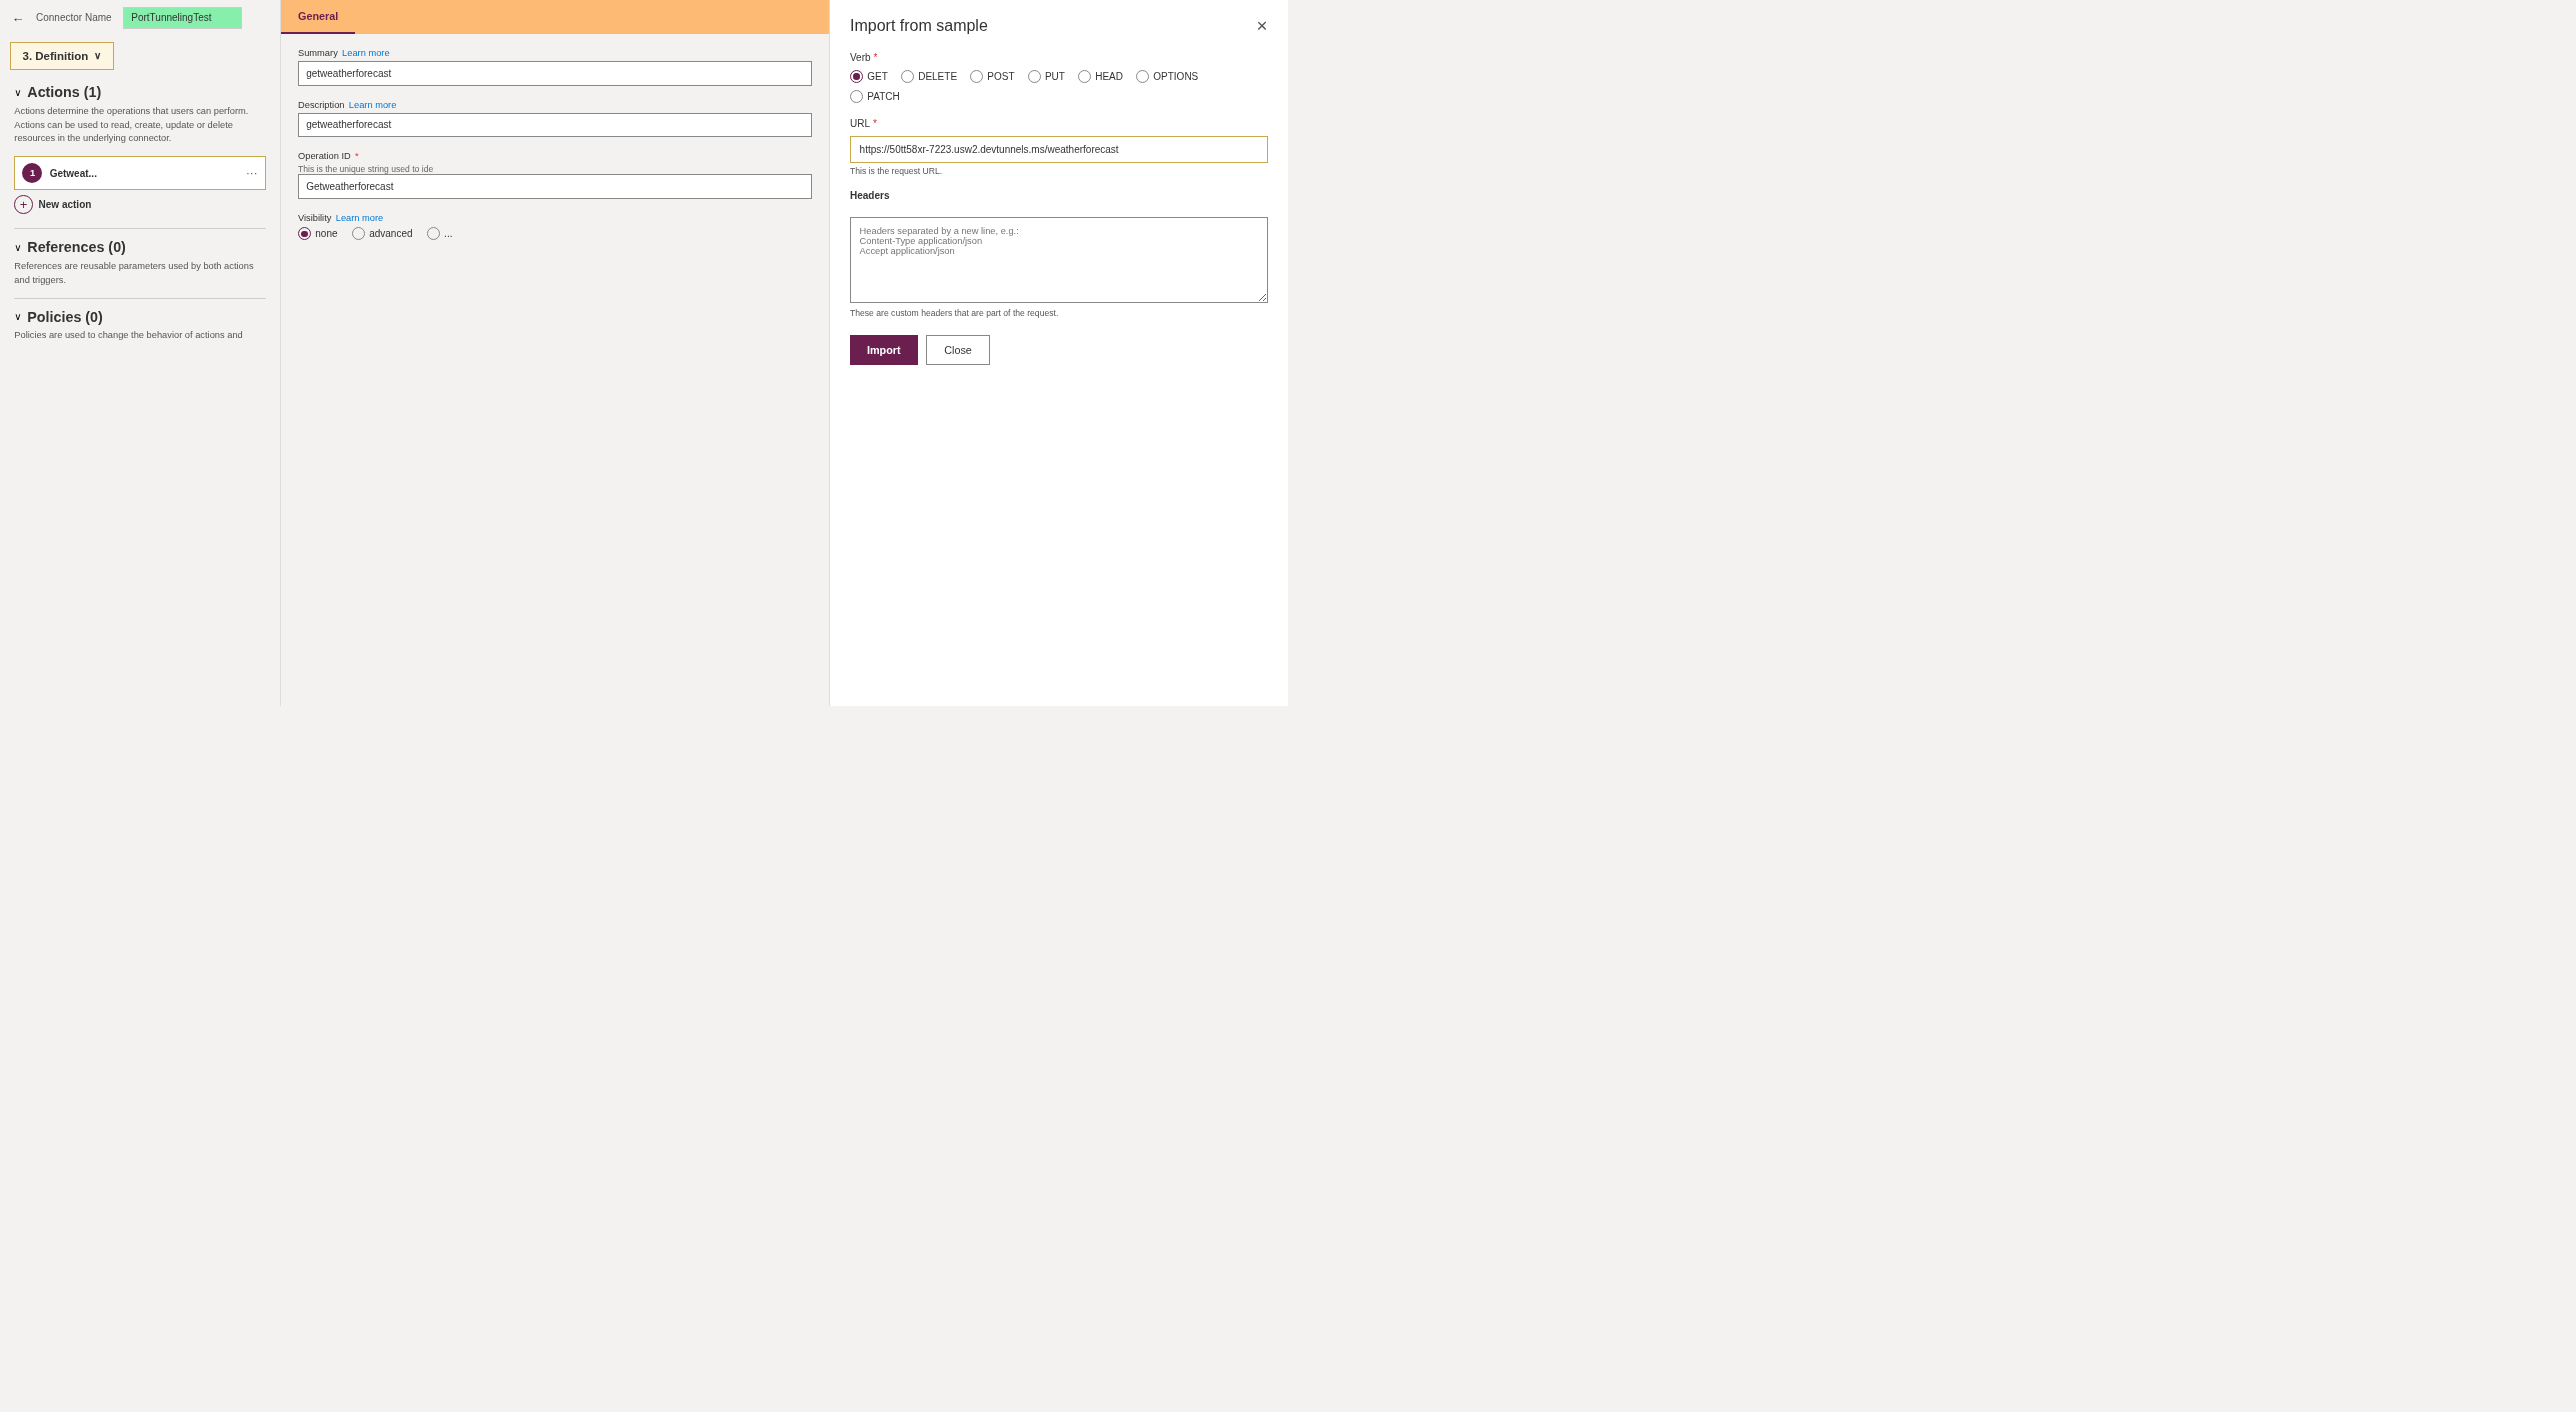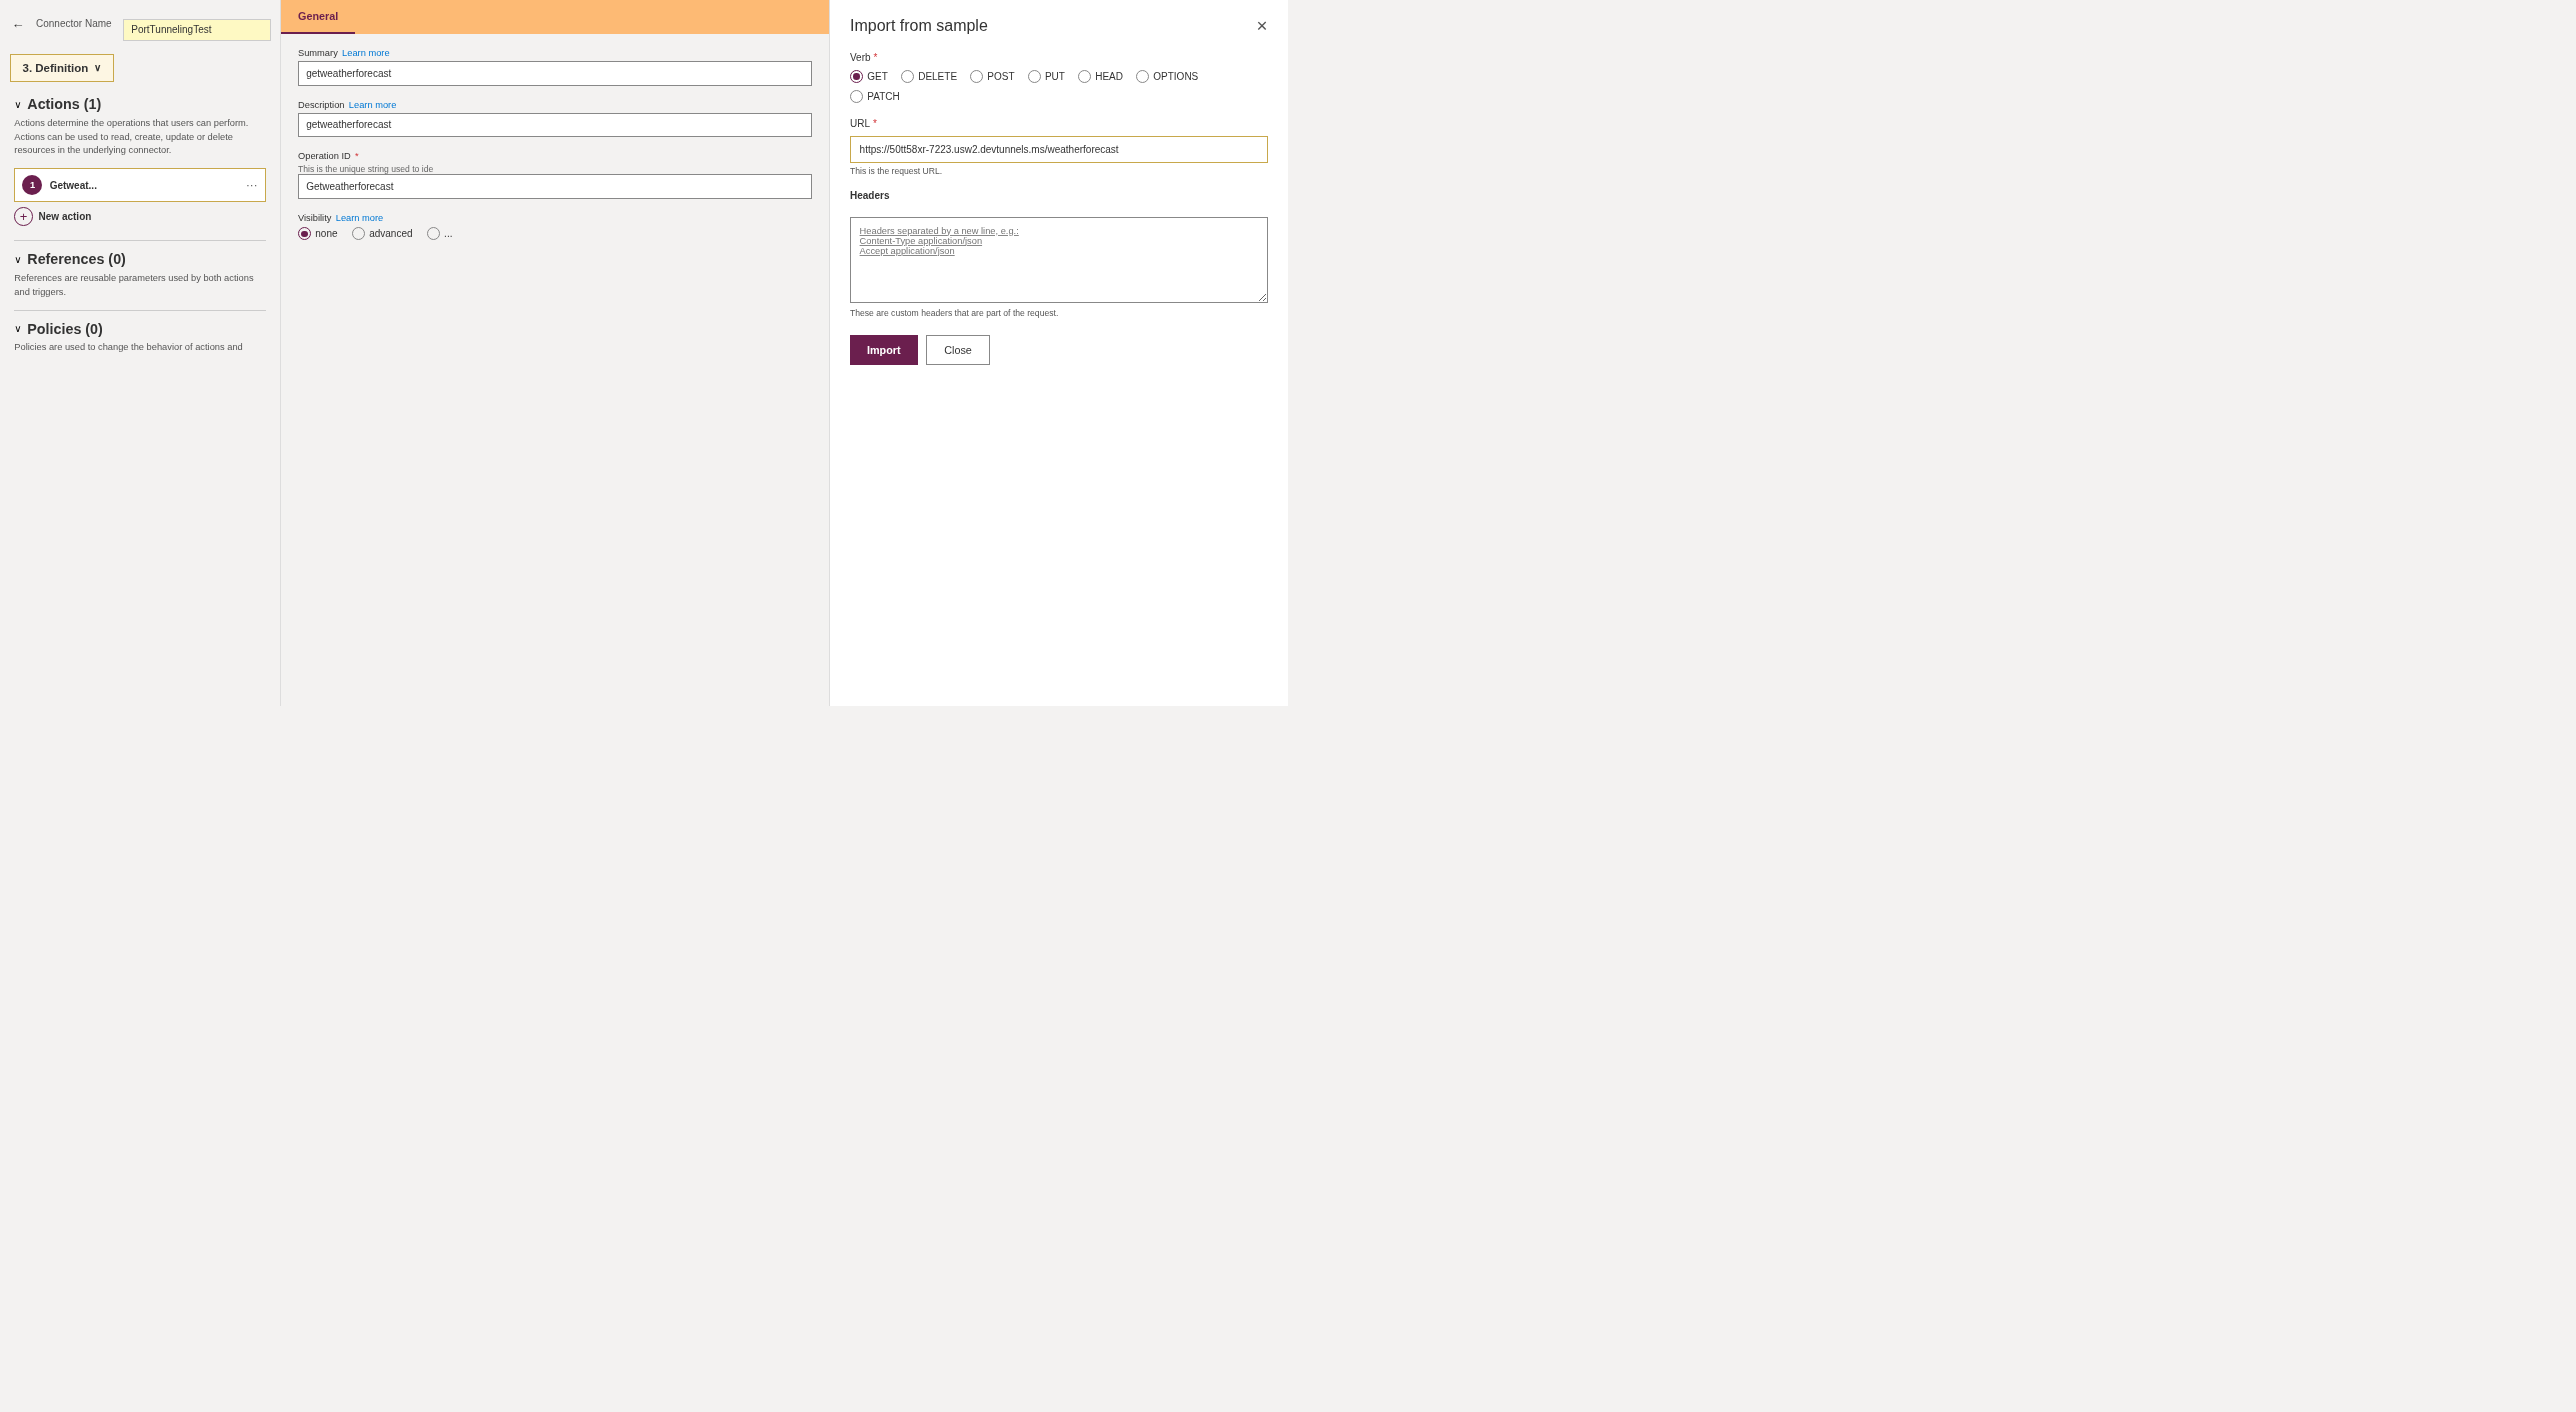--- a/index.html
+++ b/index.html
@@ -38,26 +38,25 @@
     }
 
     .connector-name-label {
       font-size: 10px;
       color: #555;
       white-space: nowrap;
     }
 
     .connector-name-input {
       border: 0.7px solid #ccc;
-      background: #fef9c3;
+      background: #86efac;
       padding: 4.3px 7.2px;
       font-size: 10px;
       color: #333;
-      width: 148px;
-      margin-top: 12px;
+      width: 119px;
     }
 
     .definition-tab {
       margin: 5.7px 10px;
       border: 1.4px solid #c8a84b;
       background: #fdf6e3;
       padding: 7.2px 11.5px;
       display: inline-flex;
       align-items: center;
       gap: 5.7px;
@@ -372,21 +371,20 @@
     .headers-textarea {
       width: 100%;
       height: 86px;
       border: 0.7px solid #888;
       padding: 7.2px 8.6px;
       font-size: 9.3px;
       color: #888;
       background: #fff;
       resize: vertical;
       font-family: inherit;
-      text-decoration: underline;
     }
 
     .headers-hint {
       font-size: 8.6px;
       color: #555;
       margin-top: 2.9px;
     }
 
     .action-buttons {
       display: flex;

